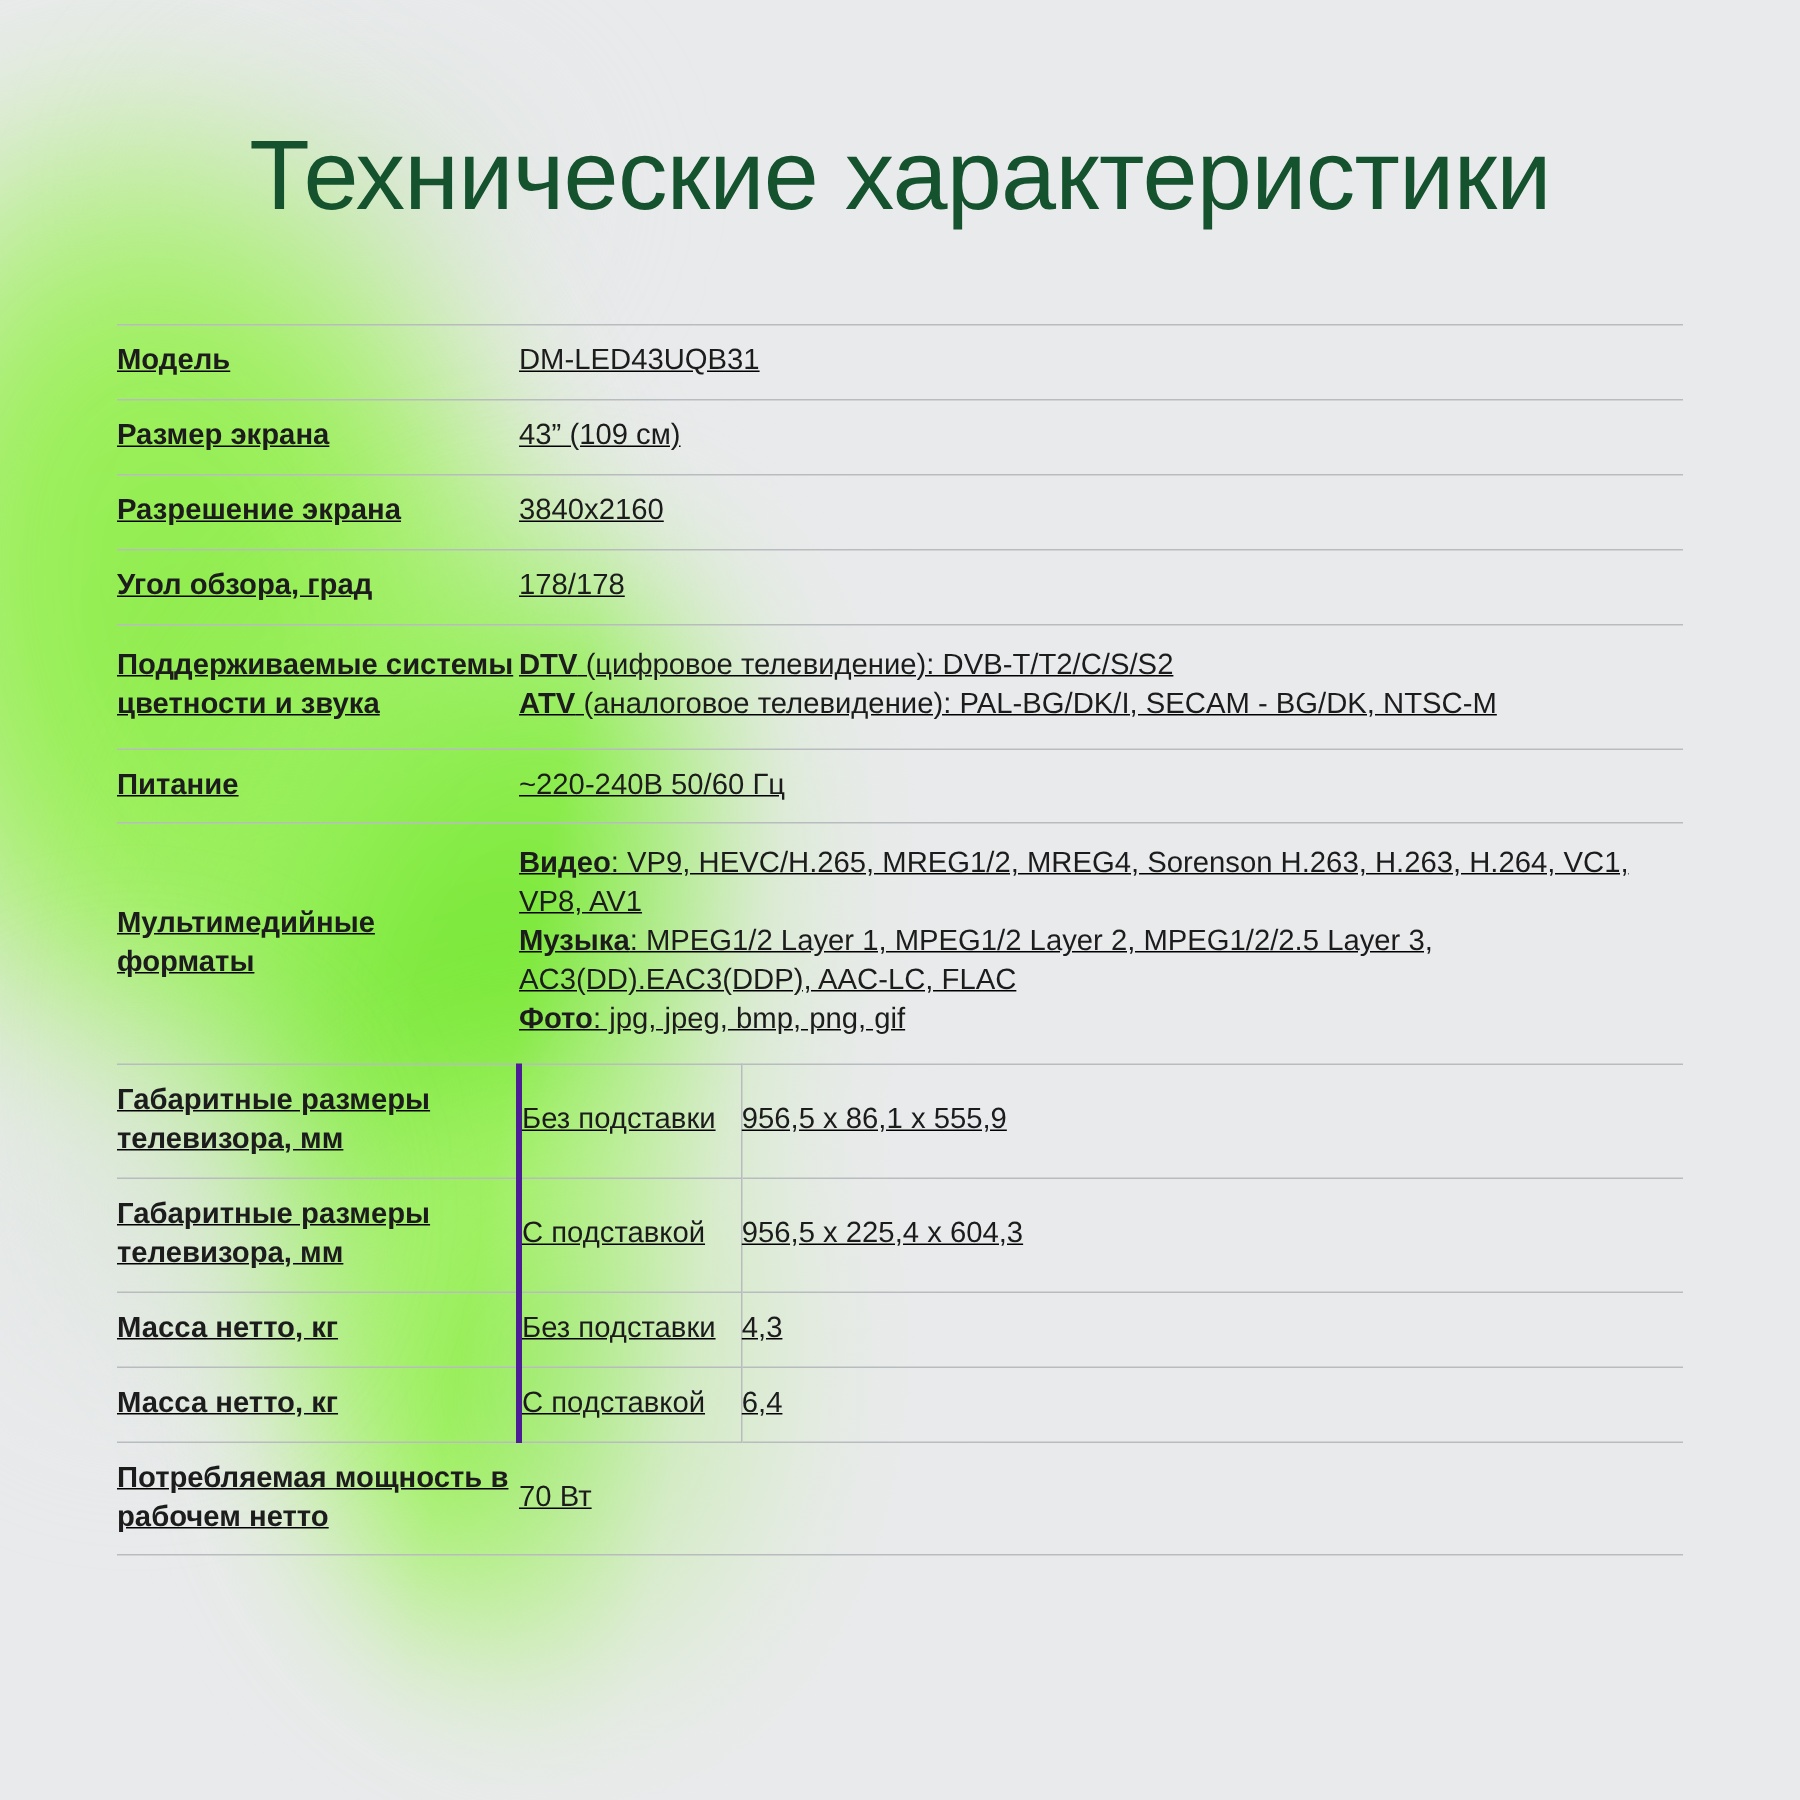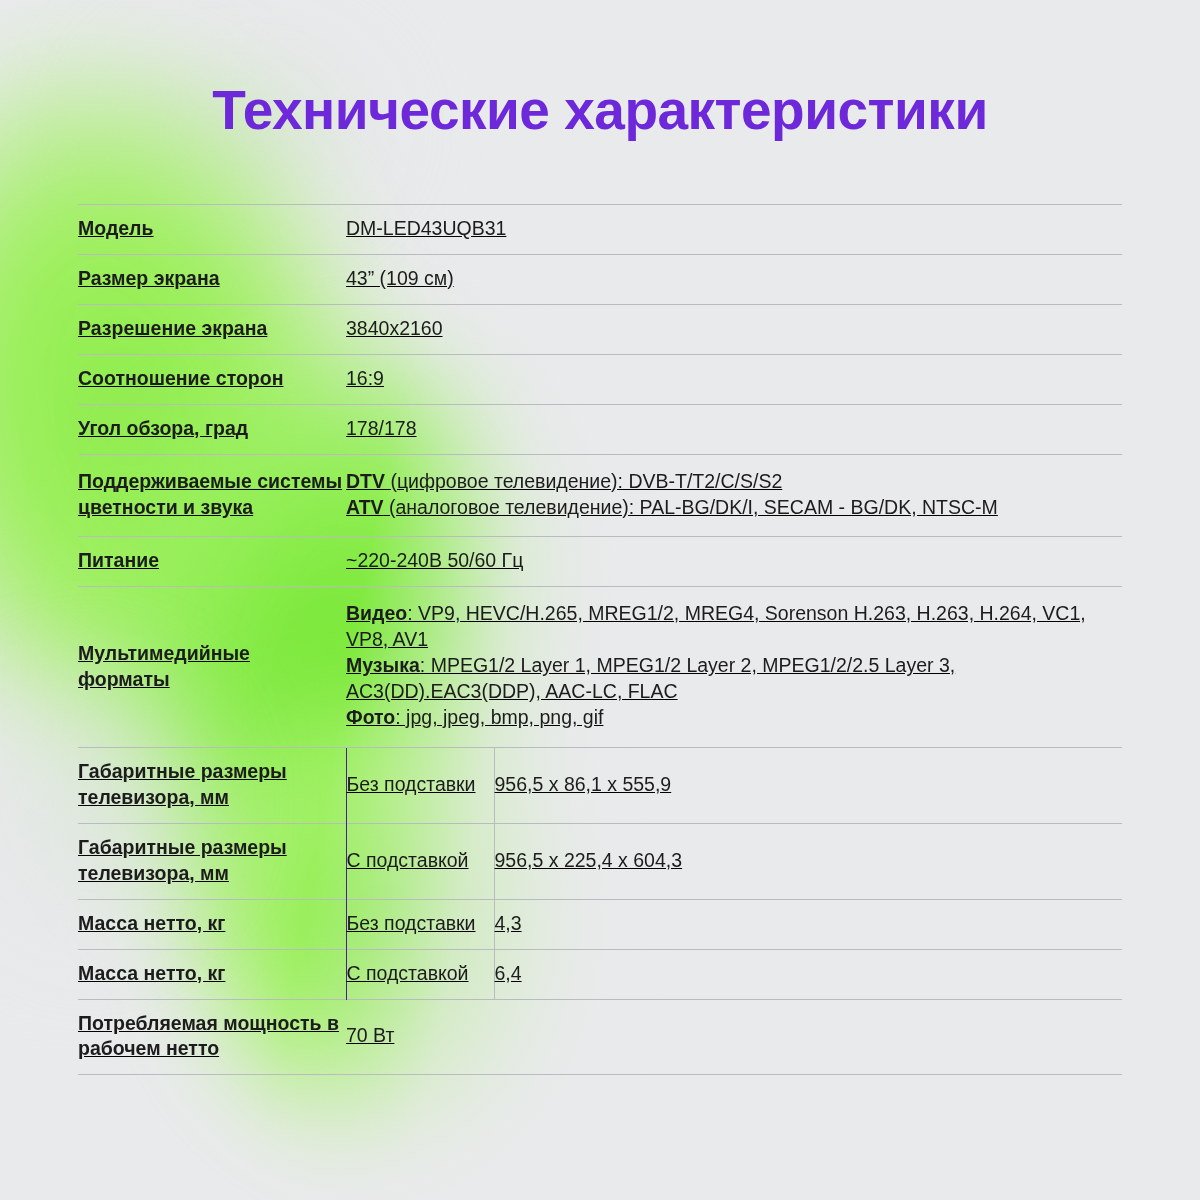--- a/index.html
+++ b/index.html
@@ -65,23 +65,23 @@
   
   .page {
     position: relative;
     z-index: 1;
     width: 1200px;
     height: 1200px;
     padding: 0 78px;
   }
 
   .title {
-    font-size: 55px;
-    font-weight: bold;
-    color: #6d28d9;
+    font-size: 66px;
+    font-weight: normal;
+    color: #14532d;
     letter-spacing: -0.5px;
     text-align: center;
     padding-top: 78px;
     padding-bottom: 0;
     white-space: nowrap;
   }
 
   table.spec {
     width: 1044px;
     margin-top: 62px;
@@ -101,21 +101,21 @@
   table.spec tr:last-child td { border-bottom: 1px solid #b9bcbe; }
 
   td.label {
     font-weight: bold;
     padding-left: 16px;
     padding-right: 10px;
   }
   td.sub {
     padding-left: 12px;
     padding-right: 8px;
-    border-left: 1px solid #4c1d95;
+    border-left: 4px solid #4c1d95;
     border-right: 1px solid #b9bcbe;
     font-weight: normal;
   }
   td.value {
     padding-left: 18px;
     padding-right: 8px;
     font-weight: normal;
   }
   td.value.tall { padding-top: 14px; padding-bottom: 16px; }
 
@@ -154,24 +154,20 @@
         </tr>
         <tr>
           <td class="label">Размер экрана</td>
           <td class="value" colspan="2">43” (109 см)</td>
         </tr>
         <tr>
           <td class="label">Разрешение экрана</td>
           <td class="value" colspan="2">3840x2160</td>
         </tr>
         <tr>
-          <td class="label">Соотношение сторон</td>
-          <td class="value" colspan="2">16:9</td>
-        </tr>
-        <tr>
           <td class="label">Угол обзора, град</td>
           <td class="value" colspan="2">178/178</td>
         </tr>
         <tr>
           <td class="label">Поддерживаемые системы цветности и звука</td>
           <td class="value tall" colspan="2"><span class="b">DTV</span> (цифровое телевидение): DVB-T/T2/C/S/S2<br><span class="b">ATV</span> (аналоговое телевидение): PAL-BG/DK/I, SECAM - BG/DK, NTSC-M</td>
         </tr>
         <tr>
           <td class="label">Питание</td>
           <td class="value" colspan="2">~220-240В 50/60 Гц</td>

